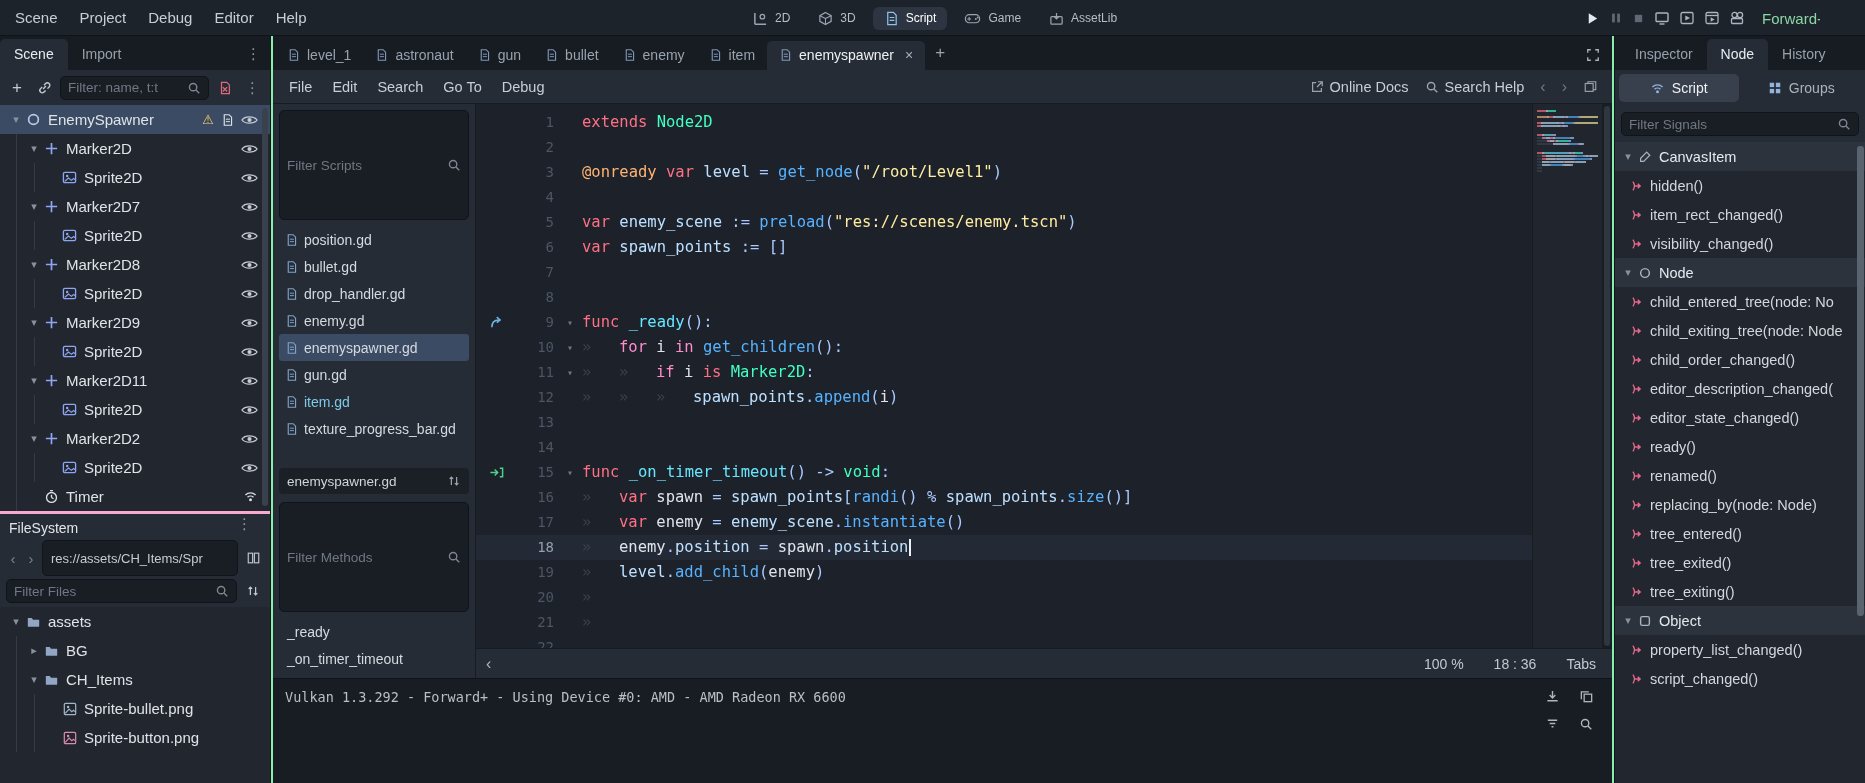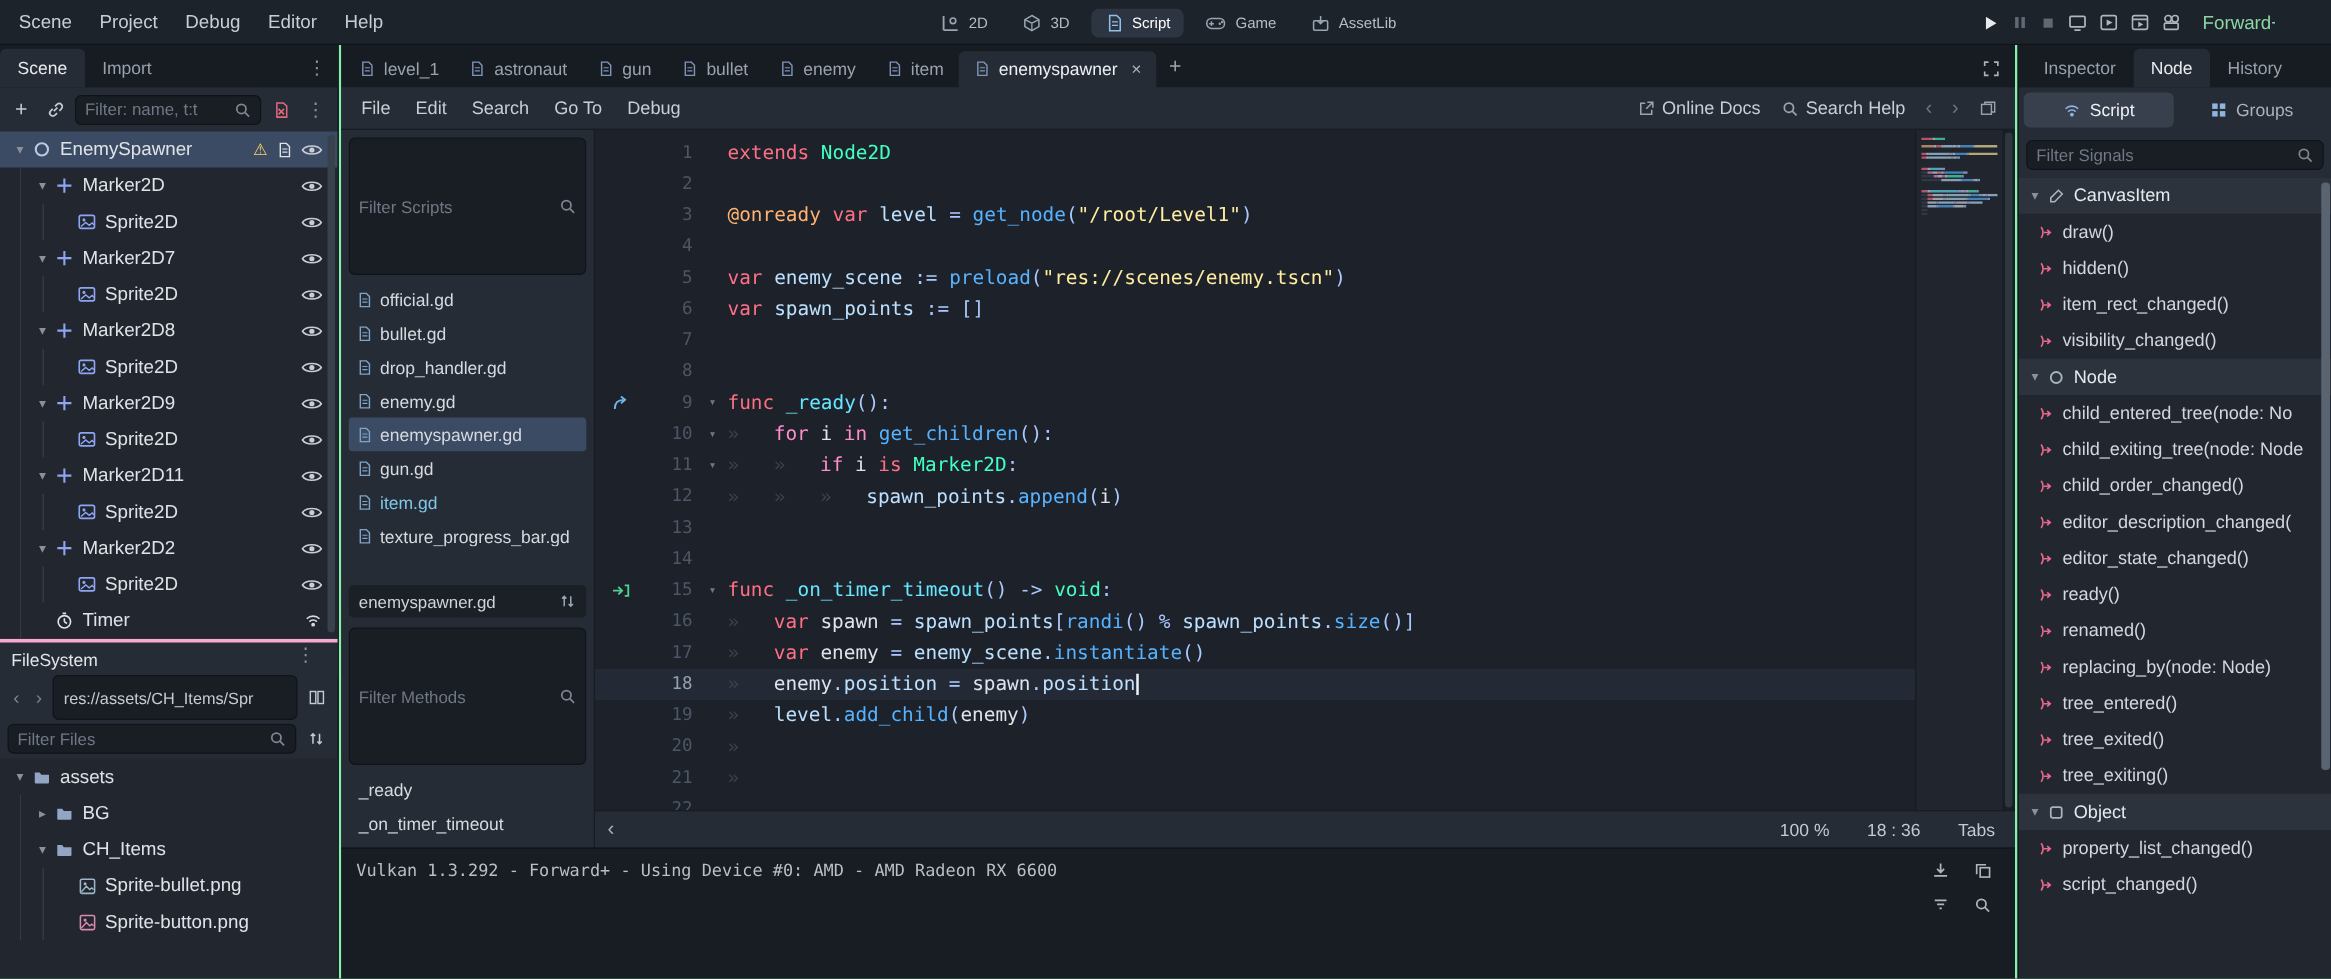--- a/index.html
+++ b/index.html
@@ -770,21 +770,21 @@
             </span>
         </div>
         <div class="slist">
             <div class="sitem">
               <span class="icn">
                 <svg width="13" height="14" viewBox="0 0 16 16">
                   <path d="M4 1.5 h6 l3 3 v10 h-9 z" fill="none" stroke="currentColor" stroke-width="1.4"></path>
                   <path d="M6 7 h5 M6 10 h5" stroke="currentColor" stroke-width="1.2"></path>
                 </svg>
               </span>
-              <span class="slabel rowlabel">official.gd</span>
+              <span class="slabel rowlabel">position.gd</span>
             </div>
             <div class="sitem">
               <span class="icn">
                 <svg width="13" height="14" viewBox="0 0 16 16">
                   <path d="M4 1.5 h6 l3 3 v10 h-9 z" fill="none" stroke="currentColor" stroke-width="1.4"></path>
                   <path d="M6 7 h5 M6 10 h5" stroke="currentColor" stroke-width="1.2"></path>
                 </svg>
               </span>
               <span class="slabel rowlabel">bullet.gd</span>
             </div>
@@ -1019,29 +1019,20 @@
             </span>
             <span class="rowlabel">CanvasItem</span>
           </div>
           <div class="sig-row">
             <span class="icn sigicon">
               <svg width="14" height="14" viewBox="0 0 16 16">
                 <path d="M4.5 3 q3.5 5 0 10" fill="none" stroke="currentColor" stroke-width="1.5"></path>
                 <path d="M7 8 h5.5 M10 5.5 L12.8 8 L10 10.5" fill="none" stroke="currentColor" stroke-width="1.5"></path>
               </svg>
             </span>
-            <span class="rowlabel">draw()</span>
-          </div>
-          <div class="sig-row">
-            <span class="icn sigicon">
-              <svg width="14" height="14" viewBox="0 0 16 16">
-                <path d="M4.5 3 q3.5 5 0 10" fill="none" stroke="currentColor" stroke-width="1.5"></path>
-                <path d="M7 8 h5.5 M10 5.5 L12.8 8 L10 10.5" fill="none" stroke="currentColor" stroke-width="1.5"></path>
-              </svg>
-            </span>
             <span class="rowlabel">hidden()</span>
           </div>
           <div class="sig-row">
             <span class="icn sigicon">
               <svg width="14" height="14" viewBox="0 0 16 16">
                 <path d="M4.5 3 q3.5 5 0 10" fill="none" stroke="currentColor" stroke-width="1.5"></path>
                 <path d="M7 8 h5.5 M10 5.5 L12.8 8 L10 10.5" fill="none" stroke="currentColor" stroke-width="1.5"></path>
               </svg>
             </span>
             <span class="rowlabel">item_rect_changed()</span>

